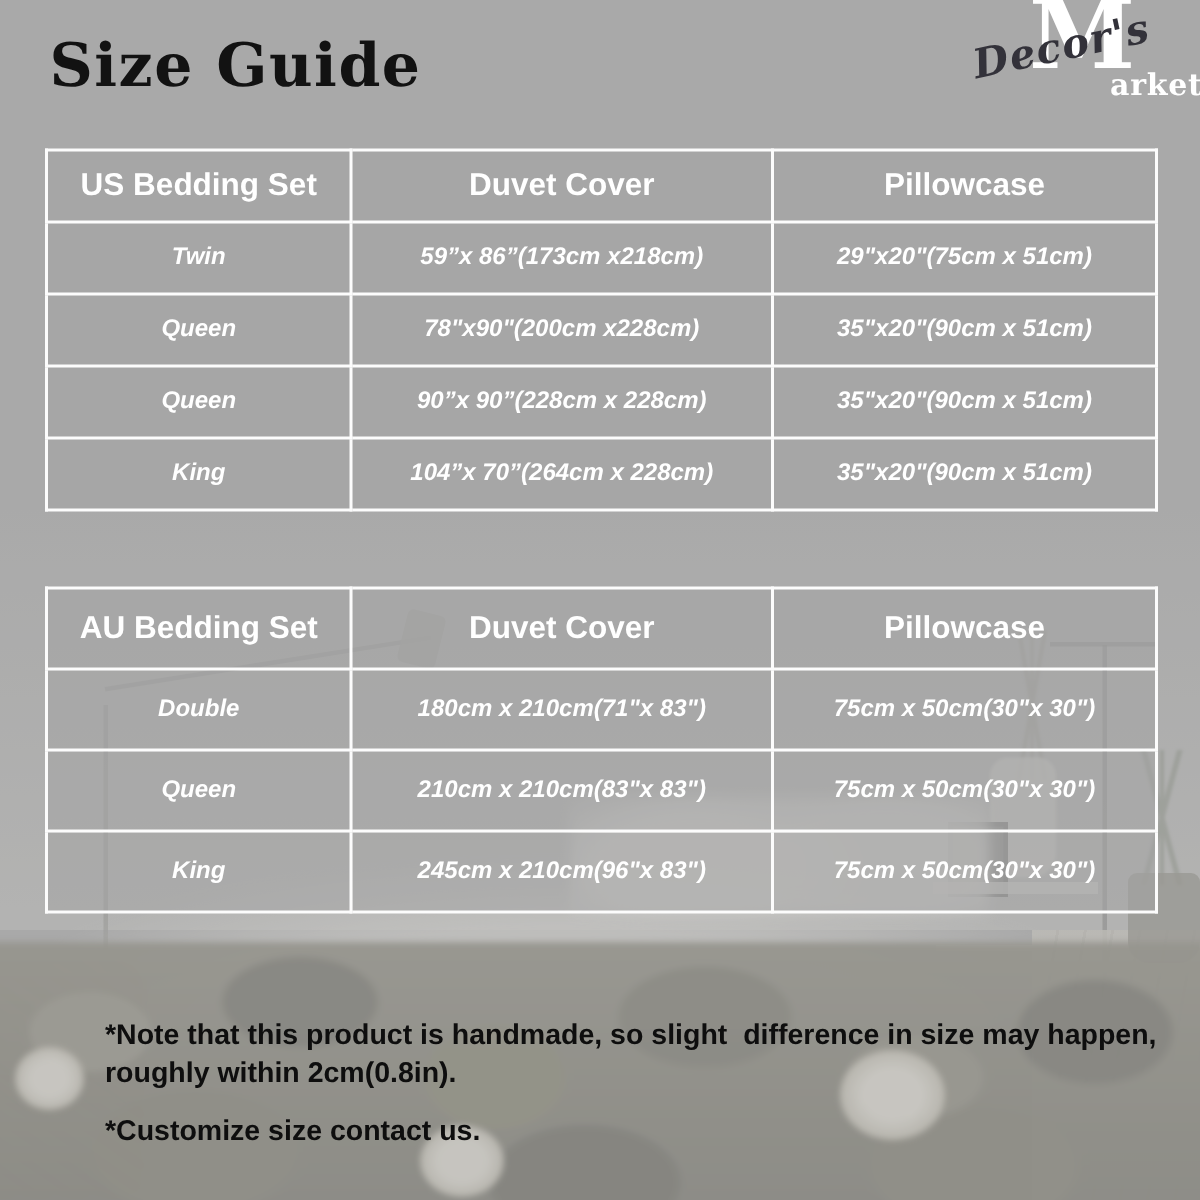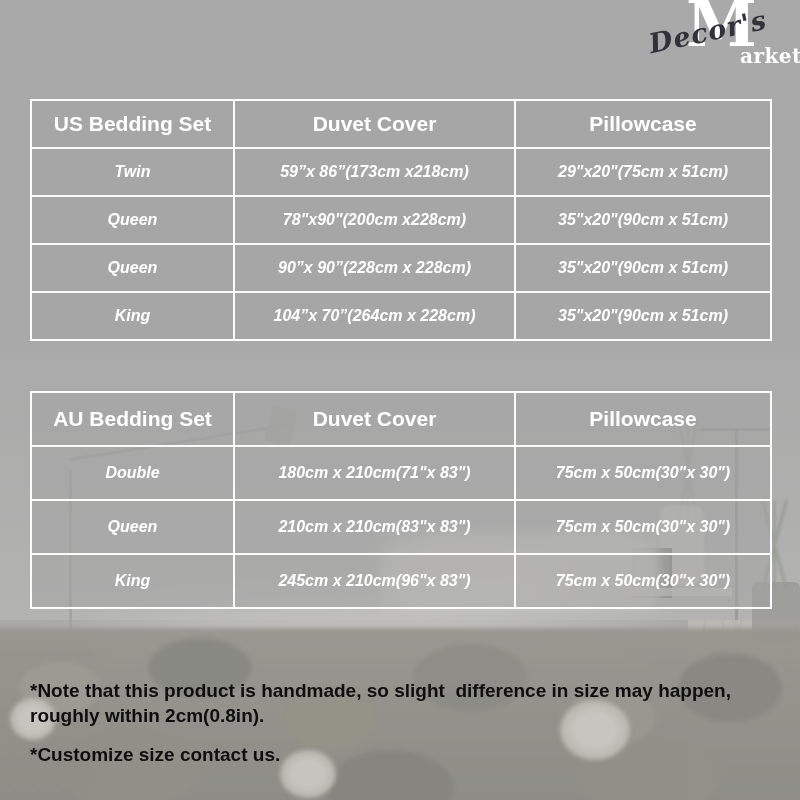--- a/index.html
+++ b/index.html
@@ -107,21 +107,21 @@
     white-space:nowrap; overflow:hidden;
   }
   .size-table th{font-size:21px;}
   .size-table td{font-size:16px;font-style:italic;}
   .t1 tr{height:48px;}
   .t2 tr{height:54px;}
 
   
   .notes{position:absolute; left:30px; top:678px; width:745px; z-index:2;
          color:#0e0e0e; font-weight:700; font-size:19px; line-height:25px;}
-  .notes .line{white-space:pre-wrap;}
+  .notes .line{white-space:pre-wrap;margin-left:40px;}
   .note-customize{margin-top:14px;}
 </style>
 </head>
 <body>
 
 <div class="canvas">
 
   <div class="photo">
     <div class="wall"></div>
     <div class="lamp-arm"></div>
@@ -140,20 +140,21 @@
     <div class="bed"></div>
     <div class="pillows"></div>
     <div class="basket"></div>
     <div class="duvet"></div>
     <div class="flower f1"></div>
     <div class="flower f2"></div>
     <div class="flower f3"></div>
     <div class="veil"></div>
   </div>
 
+  <div class="title">Size Guide</div>
 
   <div class="logo">
     <span class="logo-m">M</span>
     <span class="logo-rest">arket</span>
     <span class="logo-script">Decor's</span>
   </div>
 
   <table class="size-table t1">
     <colgroup>
         <col class="c1">

